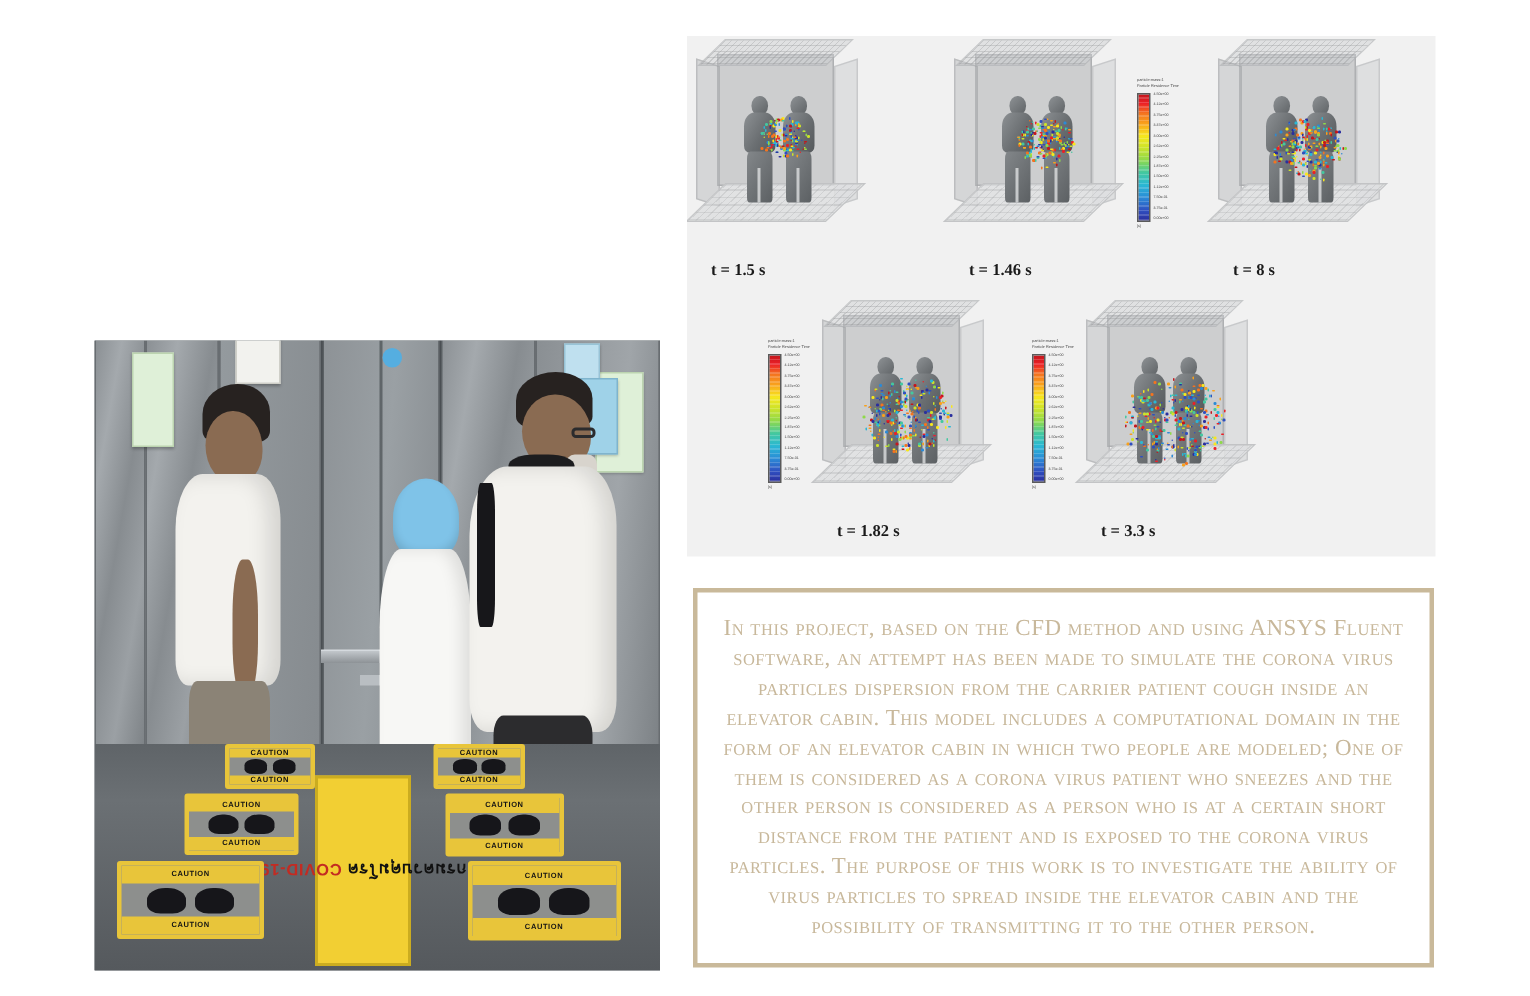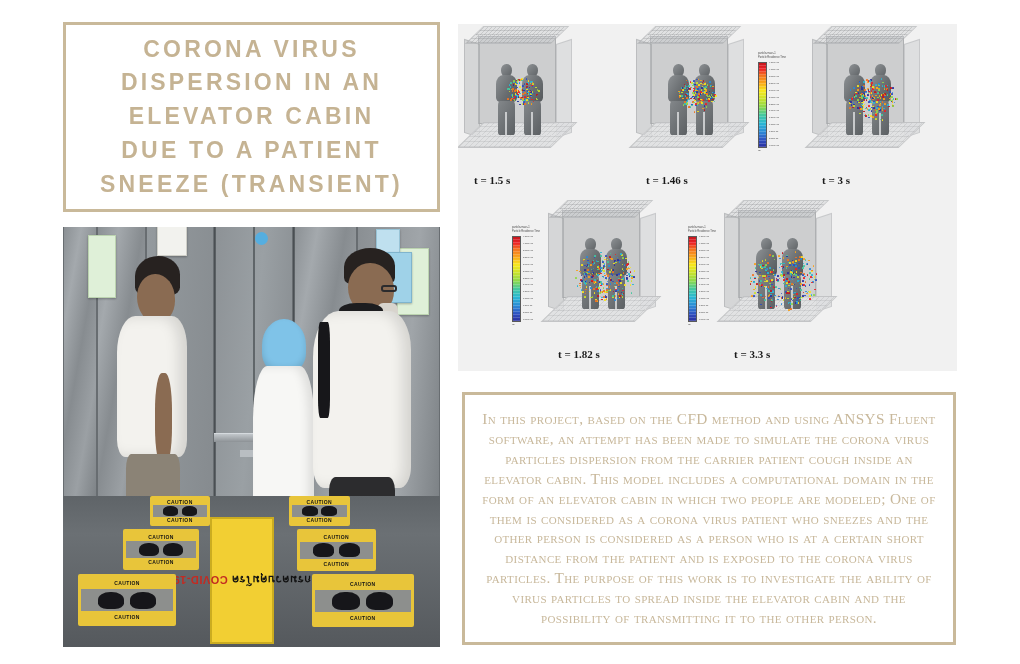--- a/index.html
+++ b/index.html
@@ -430,27 +430,20 @@
     letter-spacing: .35px;
     color: #c8b89b;
     text-align: center;
   }
 </style>
 </head>
 <body>
 
 <div id="poster">
 
-  <div class="title-card">
-    <div class="title-text">Corona Virus
-Dispersion In An
-Elevator Cabin
-Due To A Patient
-Sneeze (Transient)</div>
-  </div>
 
   <div class="photo-card">
     <div class="photo">
 
       <div class="wall w1"></div>
       <div class="wall w2"></div>
       <div class="wall w3"></div>
       <div class="wall w4"></div>
       <div class="wall w5"></div>
       <div class="wall w6"></div>
@@ -1235,21 +1228,21 @@
               <div class="pt" style="left: 41px; top: 50.9px; background: rgb(43, 138, 214);"></div>
               <div class="pt" style="left: 52.1px; top: 53.2px; background: rgb(244, 116, 31);"></div>
               <div class="pt" style="left: 63.9px; top: 71px; background: rgb(42, 183, 212);"></div>
               <div class="pt" style="left: 51.7px; top: 63.1px; background: rgb(236, 32, 39);"></div>
               <div class="pt" style="left: 61.2px; top: 66.3px; background: rgb(42, 183, 212);"></div>
               <div class="pt" style="left: 47px; top: 60.5px; background: rgb(249, 161, 27);"></div>
               <div class="pt" style="left: 55.6px; top: 56.8px; background: rgb(143, 217, 74);"></div>
               <div class="pt" style="left: 52.6px; top: 59.1px; background: rgb(244, 116, 31);"></div>
             </div>
           </div>
-          <div class="time-label" style="left: 38px; top: 144px;">t = 3 s</div>
+          <div class="time-label" style="left: 38px; top: 144px;">t = 8 s</div>
         </div>
       <div class="cfd-cell c4">
           <div class="box3d">
             <div class="box-back"></div>
             <div class="box-left"></div>
             <div class="box-right"></div>
             <div class="box-top">
               <div class="box-top-grid"></div>
             </div>
             <div class="box-floor">

